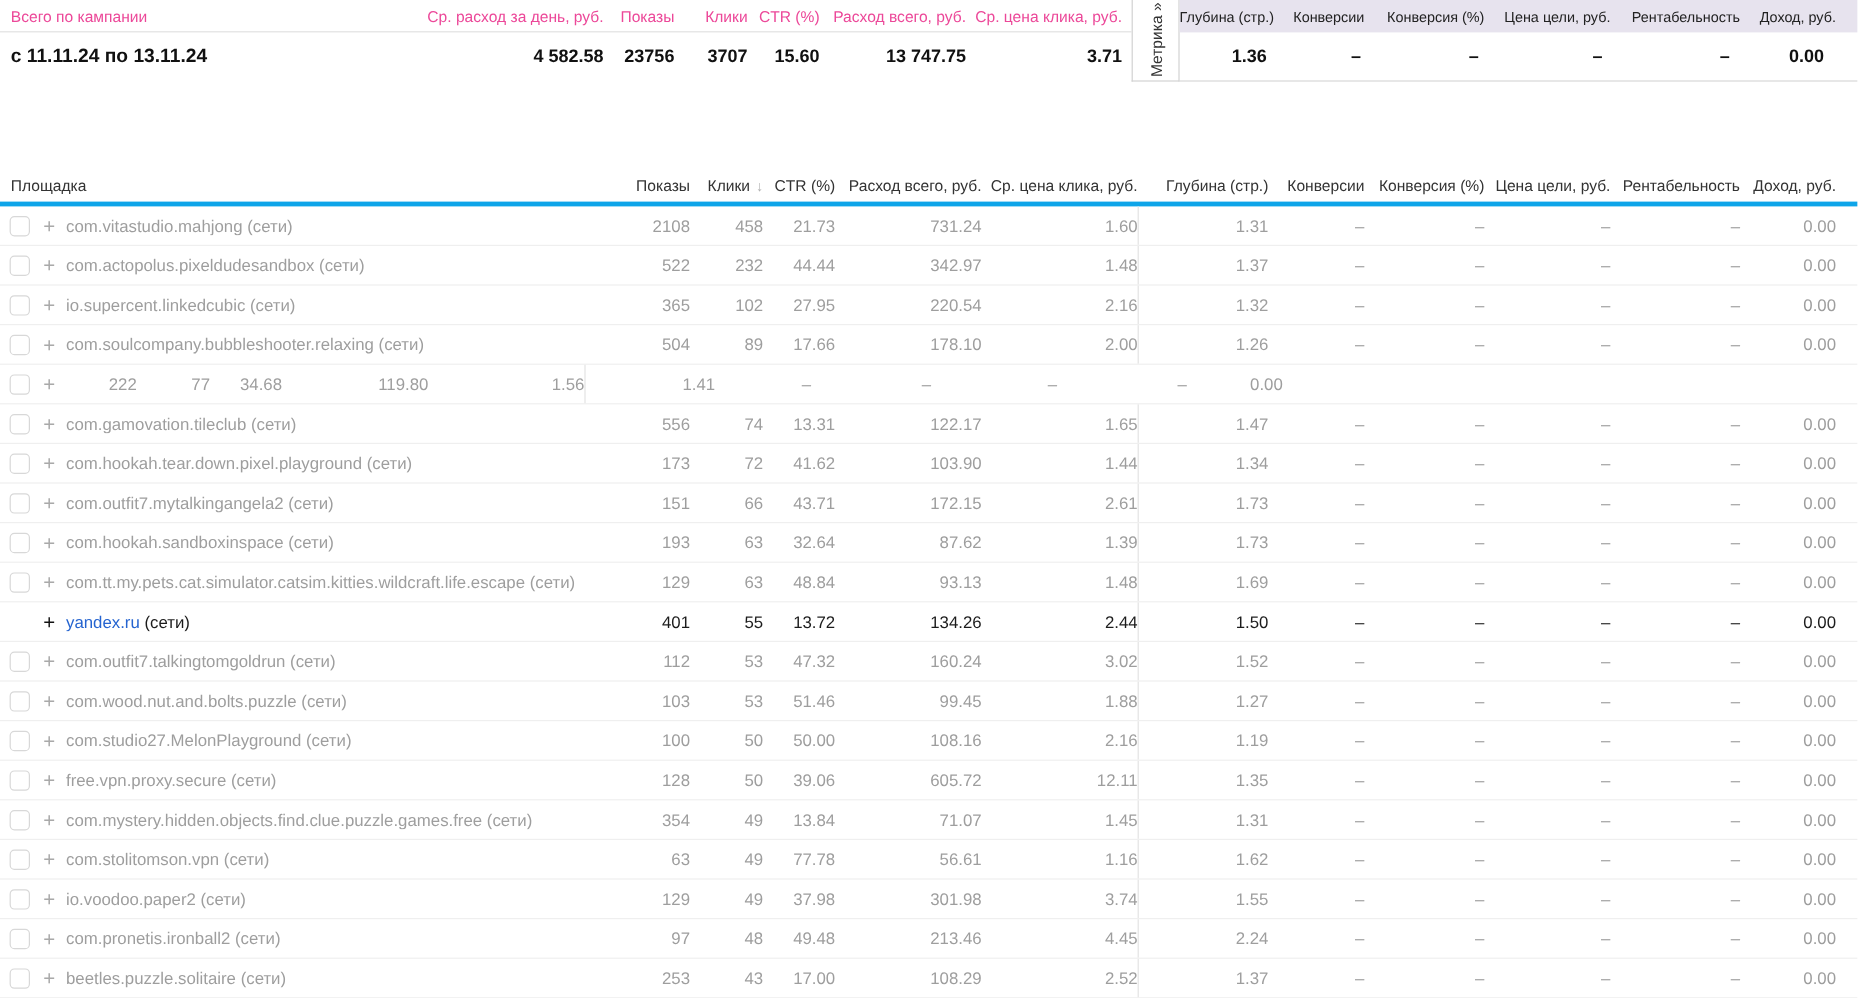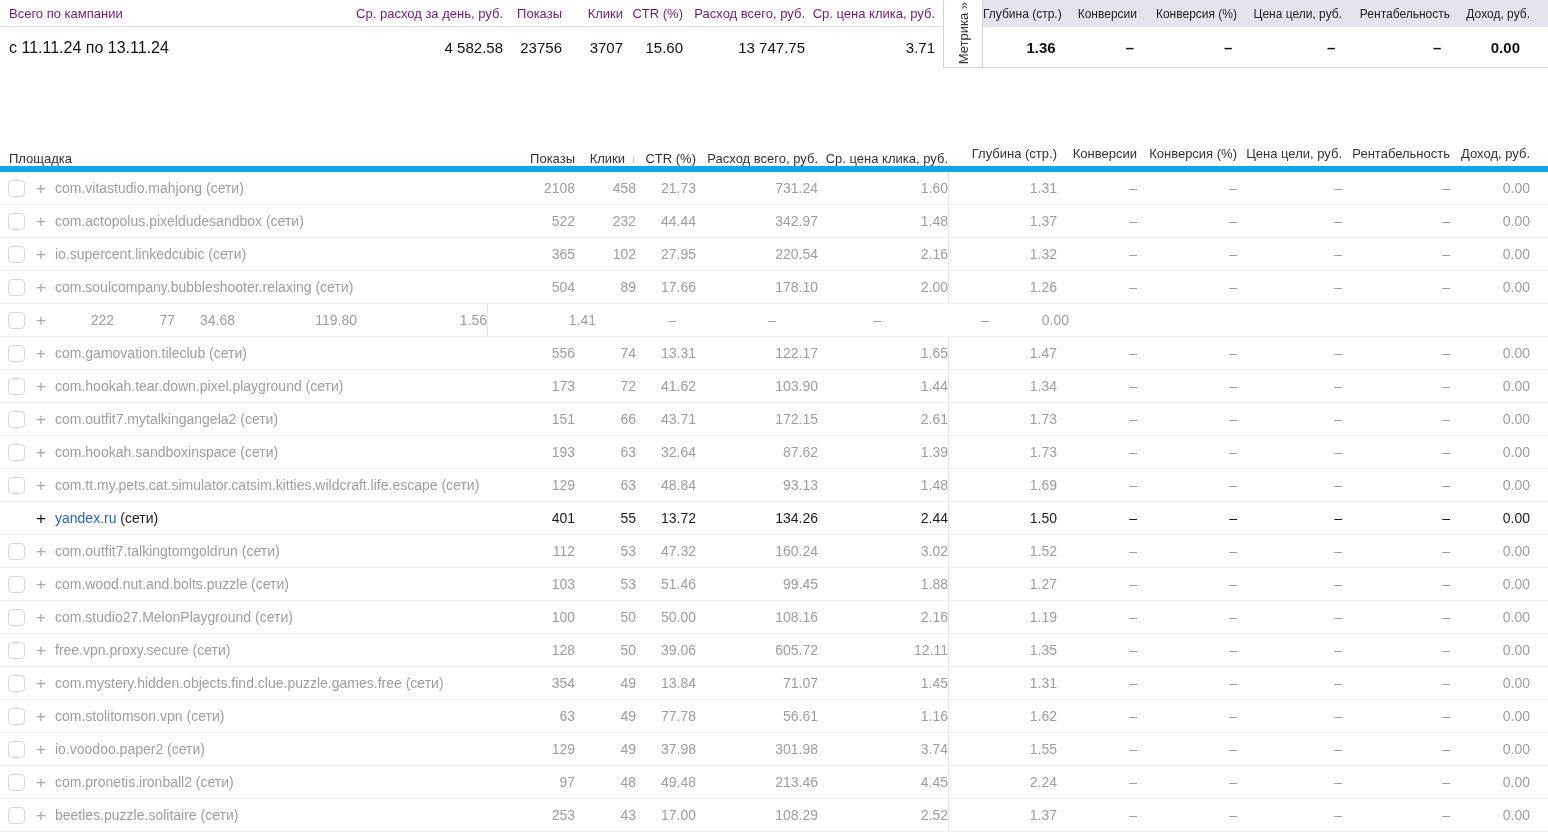--- a/index.html
+++ b/index.html
@@ -7,28 +7,28 @@
   body {
     width:1548px; height:832px; position:relative; overflow:hidden;
     font-family:"Liberation Sans", sans-serif; color:#222;
   }
 
   
   .summary { position:absolute; left:0; top:0; width:1548px; height:68px; }
   .sum-left { position:absolute; left:0; top:0; width:943px; height:68px; }
   .sum-head {
     display:flex; align-items:center; height:27px; padding-right:8px;
-    border-bottom:1px solid #e2e2e2; font-size:13px; color:#701a75;
+    border-bottom:1px solid #e2e2e2; font-size:13px; color:#ec4899;
   }
   .sum-title { flex:1; padding-left:9px; }
   .hcell { text-align:right; white-space:nowrap; }
   .c0{width:160px}.w0{width:59px}.w1{width:61px}.w2{width:60px}.w3{width:122px}.w4{width:130px}
   .sum-vals {
     display:flex; align-items:center; height:41px; padding-right:8px;
-    font-weight:normal; font-size:15px; color:#111;
+    font-weight:bold; font-size:15px; color:#111;
   }
   .sum-period { flex:1; padding-left:9px; font-size:16px; }
 
   .metrika-tab {
     position:absolute; left:943px; top:0; width:40px; height:68px;
     background:#fff; border:1px solid #d2d2d2; border-top:none;
     display:flex; align-items:center; justify-content:center; cursor:pointer;
   }
   .metrika-tab span {
     writing-mode:vertical-rl; transform:rotate(180deg);
@@ -42,22 +42,22 @@
   }
   .m0h{width:74px}.m1h{width:80px}.m2h{width:100px}.m3h{width:105px}.m4h{width:108px}.m5h{width:80px}
   .sum-right-vals {
     height:40px; display:flex; align-items:center; padding-right:28px;
     font-weight:bold; font-size:15px; color:#111;
   }
 
   
   .table { position:absolute; left:0; top:140px; width:1548px; }
   .thead {
-    display:flex; align-items:flex-end; height:32px;
-    border-bottom:6px solid #0ea5e9; font-size:13px; color:#333;
+    display:flex; align-items:center; height:32px;
+    border-bottom:4px solid #0ea5e9; font-size:13px; color:#333;
   }
   .hname { flex:1; padding-left:9px; }
   .arrow { color:#b3b3b3; margin-left:5px; font-size:12px; }
 
   .right-sec {
     display:flex; align-items:center; width:600px; height:100%;
     padding-right:18px; border-left:1px solid #e3e3e3;
   }
   .thead .right-sec { border-left:1px solid transparent; }
   .m0{width:108px}.m1{width:80px}.m2{width:100px}.m3{width:105px}.m4{width:108px}.m5{width:80px}

